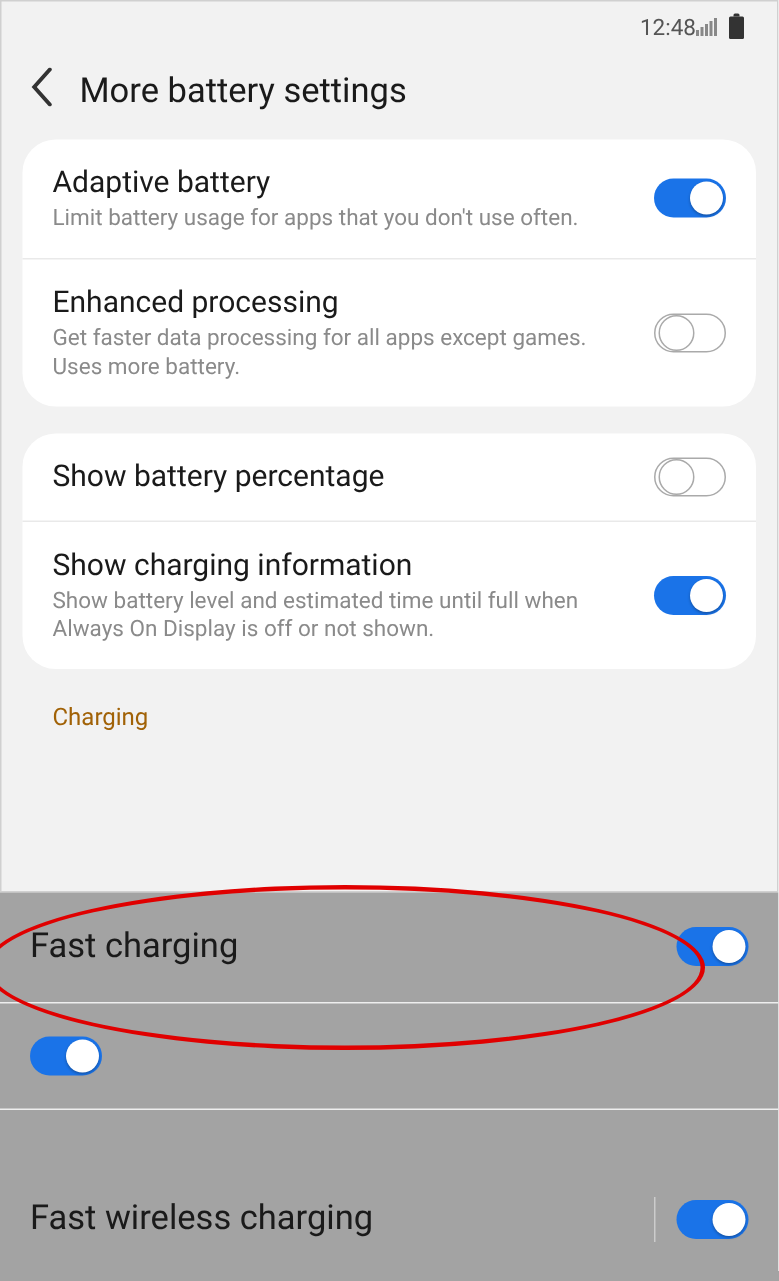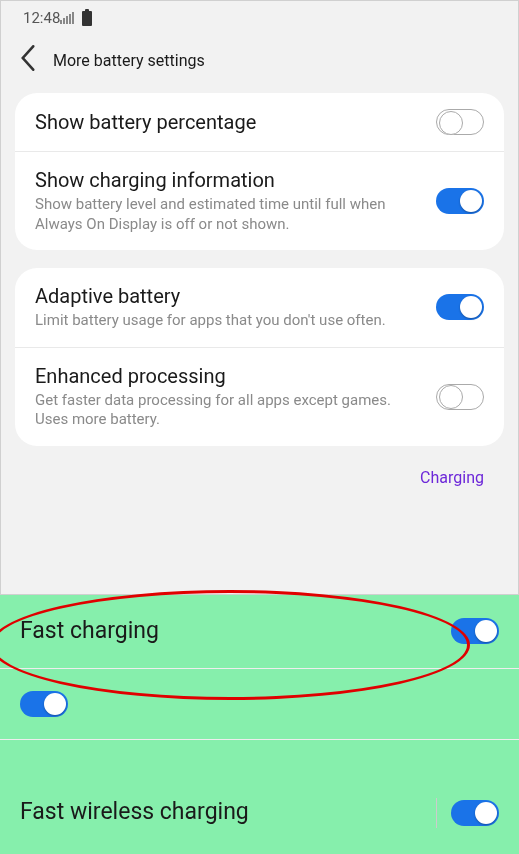--- a/index.html
+++ b/index.html
@@ -13,21 +13,21 @@
 }
 .phone-frame {
   border: 1px solid #d0d0d0;
   background: #f2f2f2;
   margin: 0;
   height: 595px;
   overflow: hidden;
 }
 .status-bar {
   display: flex;
-  justify-content: flex-start;
+  justify-content: flex-end;
   align-items: center;
   padding: 8px 22px 4px 22px;
   font-size: 15px;
   color: #555;
 }
 .status-right { display: flex; align-items: center; gap: 8px; }
 .signal-icon { display: inline-flex; align-items: flex-end; gap: 1px; }
 .signal-icon span { width: 2px; background: #888; display: inline-block; }
 .signal-icon span:nth-child(1){height:4px}
 .signal-icon span:nth-child(2){height:6px}
@@ -36,21 +36,21 @@
 .signal-icon span:nth-child(5){height:12px}
 .battery-icon { width: 10px; height: 15px; background: #333; border-radius: 1px; position: relative; }
 .battery-icon::before { content:""; position:absolute; top:-2px; left:3px; width:4px; height:2px; background:#333; border-radius:1px 1px 0 0;}
 .header {
   display: flex;
   align-items: center;
   padding: 14px 18px 18px 18px;
   gap: 16px;
 }
 .back-chevron svg { width: 18px; height: 26px; }
-.page-title { font-size: 16px; color: #1a1a1a; font-weight: 400; }
+.page-title { font-size: 23px; color: #1a1a1a; font-weight: 400; }
 .card {
   background: #fff;
   border-radius: 22px;
   margin: 0 14px 18px 14px;
   padding: 0;
 }
 .row {
   display: flex;
   align-items: center;
   padding: 16px 20px;
@@ -65,24 +65,24 @@
 }
 .toggle::after {
   content:""; position:absolute; width:22px; height:22px; background:#fff; border-radius:50%;
   top:2px; box-shadow: 0 1px 2px rgba(0,0,0,0.3);
 }
 .toggle.on { background:#1a73e8; }
 .toggle.on::after { right:2px; }
 .toggle.off { background:transparent; border:1.5px solid #aaa; width:48px; height:26px; }
 .toggle.off::after { left:2px; top:0.5px; border:1.5px solid #aaa; box-shadow:none; background:#fff; }
 .section-label {
-  font-size: 16px; color: #6d28d9; padding: 4px 34px 0 34px; text-align: right;
+  font-size: 16px; color: #a16207; padding: 4px 34px 0 34px;
 }
 .bottom-section {
-  background: #86efac;
+  background: #a3a3a3;
   position: absolute;
   top: 595px;
   left: 0; right: 0;
   height: 259px;
 }
 .bottom-row {
   display: flex; align-items: center; padding: 22px 20px; border-bottom: 1px solid #eee;
 }
 .bottom-row .row-title { font-size: 23px; flex:1; }
 .highlight-ellipse {
@@ -120,47 +120,47 @@
       <svg viewBox="0 0 12 20">
           <path d="M10 1 L2 10 L10 19" stroke="#333" stroke-width="2" fill="none" stroke-linecap="round"></path>
         </svg>
     </span>
     <span class="page-title">More battery settings</span>
   </div>
 
   <div class="card">
     <div class="row">
       <div class="row-main">
-        <div class="row-title">Show battery percentage</div>
-      </div>
-      <div class="toggle off"></div>
-    </div>
-    <div class="row">
-      <div class="row-main">
-        <div class="row-title">Show charging information</div>
-        <div class="row-sub">Show battery level and estimated time until full when Always On Display is off or not shown.</div>
-      </div>
-      <div class="toggle on"></div>
-    </div>
-  </div>
-
-  <div class="card">
-    <div class="row">
-      <div class="row-main">
         <div class="row-title">Adaptive battery</div>
         <div class="row-sub">Limit battery usage for apps that you don't use often.</div>
       </div>
       <div class="toggle on"></div>
     </div>
     <div class="row">
       <div class="row-main">
         <div class="row-title">Enhanced processing</div>
         <div class="row-sub">Get faster data processing for all apps except games. Uses more battery.</div>
       </div>
       <div class="toggle off"></div>
+    </div>
+  </div>
+
+  <div class="card">
+    <div class="row">
+      <div class="row-main">
+        <div class="row-title">Show battery percentage</div>
+      </div>
+      <div class="toggle off"></div>
+    </div>
+    <div class="row">
+      <div class="row-main">
+        <div class="row-title">Show charging information</div>
+        <div class="row-sub">Show battery level and estimated time until full when Always On Display is off or not shown.</div>
+      </div>
+      <div class="toggle on"></div>
     </div>
   </div>
 
   <div class="section-label">Charging</div>
 </div>
 
 <div class="bottom-section">
   <div class="bottom-row">
     <span class="row-title">Fast charging</span>
     <div class="toggle on"></div>

